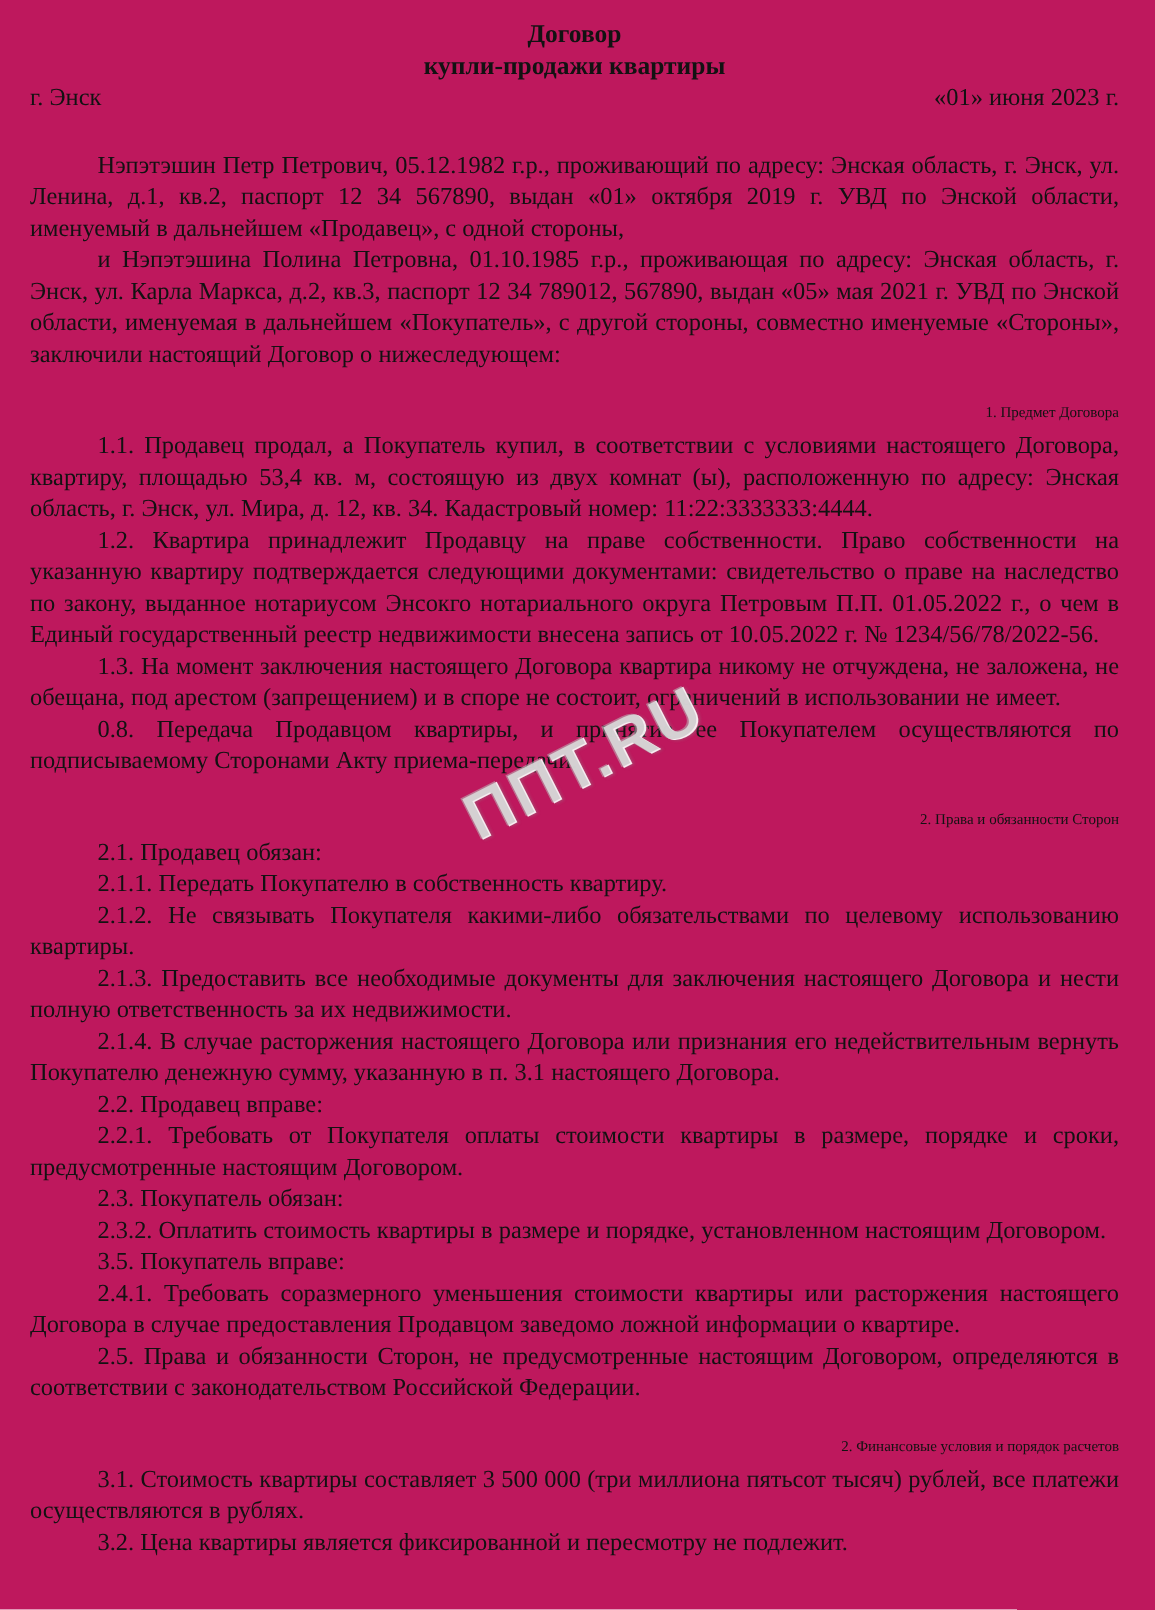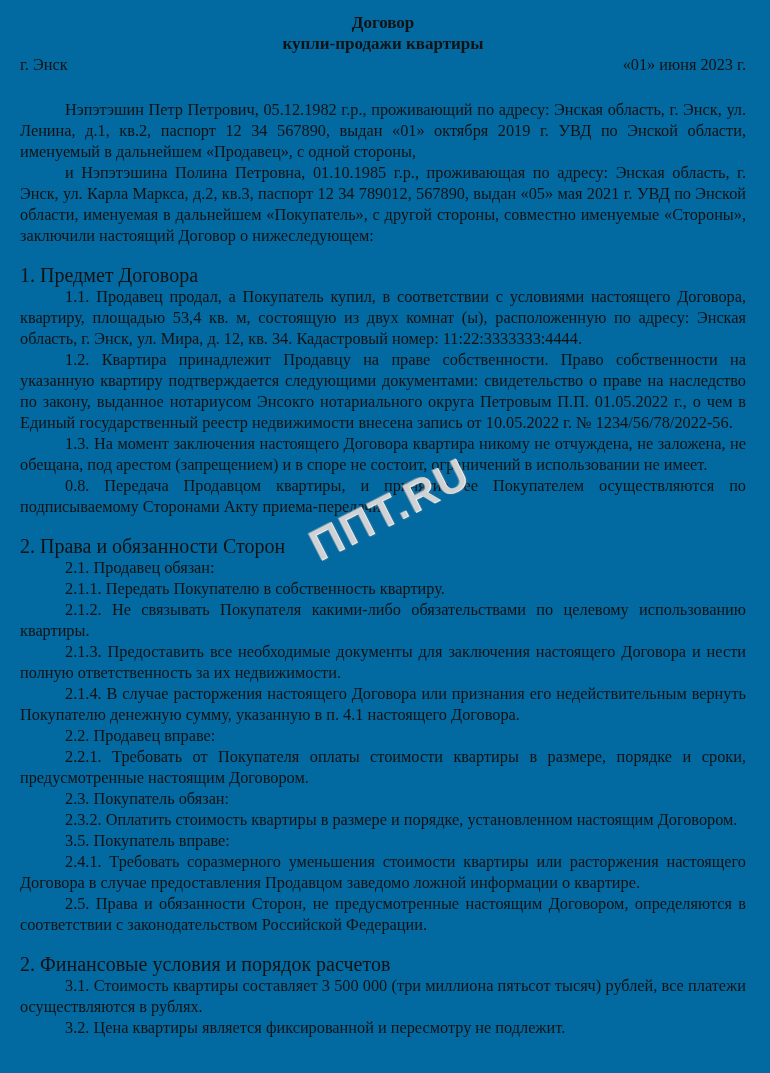--- a/index.html
+++ b/index.html
@@ -4,21 +4,21 @@
 <style>
   html, body {
     margin: 0;
     padding: 0;
     background: #fdfdfd;
   }
   .page {
     position: relative;
     width: 770px;
     height: 1073px;
-    background: #0369a1;
+    background: #be185d;
     overflow: hidden;
     font-family: "Liberation Serif", "DejaVu Serif", serif;
     color: #121212;
     font-size: 16.3px;
     line-height: 21px;
     box-sizing: border-box;
     padding: 12px 24px 4px 20px;
   }
   .doc-title {
     text-align: center;
@@ -34,23 +34,23 @@
     margin-top: 24px;
   }
   p.para {
     margin: 0;
     text-align: justify;
     text-indent: 45px;
   }
   h2.section-heading {
     margin: 19px 0 0 0;
     padding: 0;
-    text-align: left;
+    text-align: right;
     font-weight: normal;
-    font-size: 20px;
+    font-size: 10px;
     line-height: 21px;
   }
   .watermark {
     position: absolute;
     left: 302px;
     top: 498px;
     transform: rotate(-27deg);
     transform-origin: center center;
     font-family: "Liberation Sans", "DejaVu Sans", sans-serif;
     font-weight: bold;
@@ -89,21 +89,21 @@
     <p class="para">1.3. На момент заключения настоящего Договора квартира никому не отчуждена, не заложена, не обещана, под арестом (запрещением) и в споре не состоит, ограничений в использовании не имеет.</p>
     <p class="para">0.8. Передача Продавцом квартиры, и принятие ее Покупателем осуществляются по подписываемому Сторонами Акту приема-передачи.</p>
   </div>
 
   <h2 class="section-heading">2. Права и обязанности Сторон</h2>
   <div>
     <p class="para">2.1. Продавец обязан:</p>
     <p class="para">2.1.1. Передать Покупателю в собственность квартиру.</p>
     <p class="para">2.1.2. Не связывать Покупателя какими-либо обязательствами по целевому использованию квартиры.</p>
     <p class="para">2.1.3. Предоставить все необходимые документы для заключения настоящего Договора и нести полную ответственность за их недвижимости.</p>
-    <p class="para">2.1.4. В случае расторжения настоящего Договора или признания его недействительным вернуть Покупателю денежную сумму, указанную в п. 4.1 настоящего Договора.</p>
+    <p class="para">2.1.4. В случае расторжения настоящего Договора или признания его недействительным вернуть Покупателю денежную сумму, указанную в п. 3.1 настоящего Договора.</p>
     <p class="para">2.2. Продавец вправе:</p>
     <p class="para">2.2.1. Требовать от Покупателя оплаты стоимости квартиры в размере, порядке и сроки, предусмотренные настоящим Договором.</p>
     <p class="para">2.3. Покупатель обязан:</p>
     <p class="para">2.3.2. Оплатить стоимость квартиры в размере и порядке, установленном настоящим Договором.</p>
     <p class="para">3.5. Покупатель вправе:</p>
     <p class="para">2.4.1. Требовать соразмерного уменьшения стоимости квартиры или расторжения настоящего Договора в случае предоставления Продавцом заведомо ложной информации о квартире.</p>
     <p class="para">2.5. Права и обязанности Сторон, не предусмотренные настоящим Договором, определяются в соответствии с законодательством Российской Федерации.</p>
   </div>
 
   <h2 class="section-heading">2. Финансовые условия и порядок расчетов</h2>

